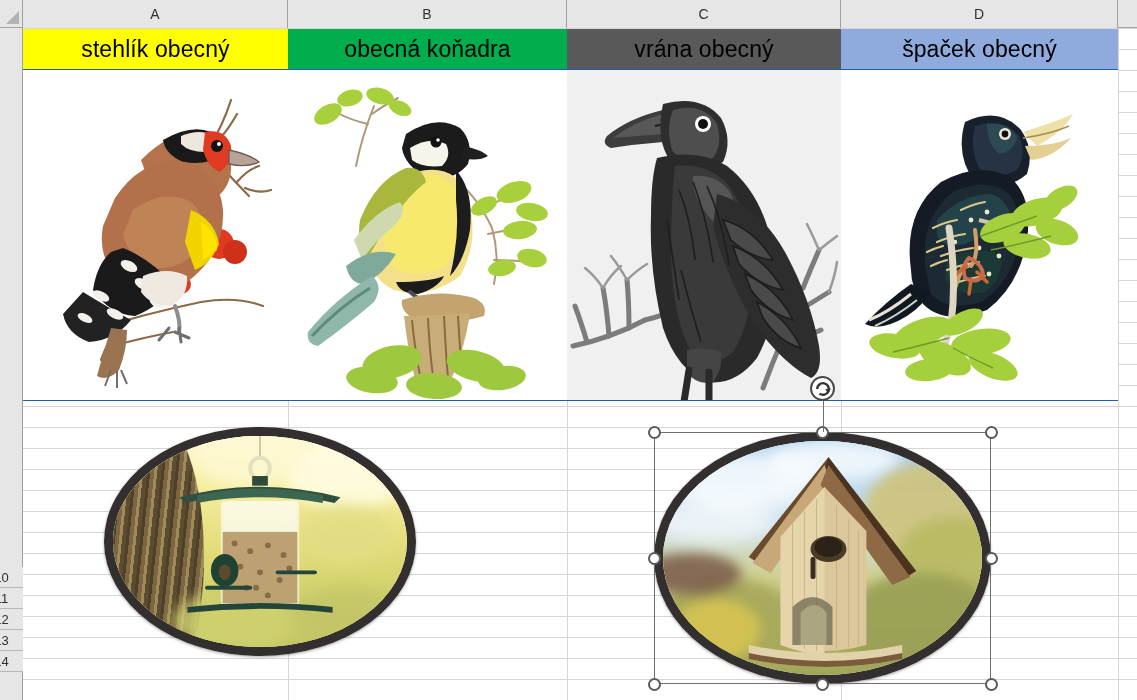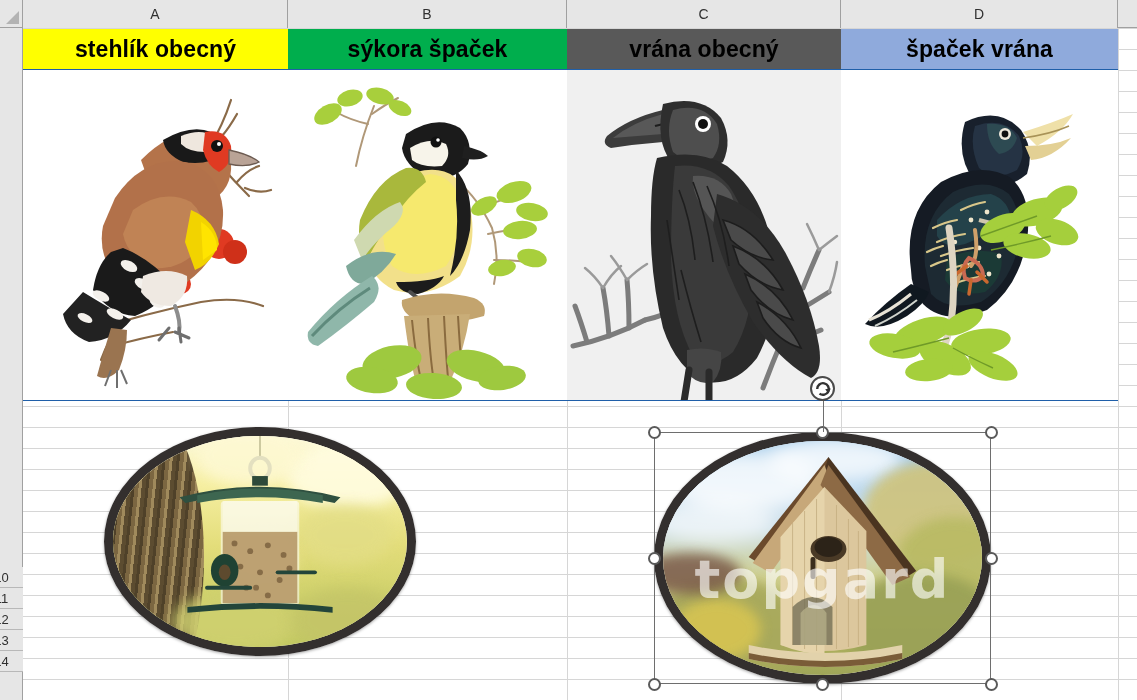--- a/index.html
+++ b/index.html
@@ -54,21 +54,21 @@
 
   
   .gridarea{ position:absolute; left:23px; top:28px; right:0; bottom:0; background:#fff; }
   .gline-h{ position:absolute; left:0; right:0; height:1px; background:#d6d6d6; }
   .gline-v{ position:absolute; top:0; bottom:0; width:1px; background:#d6d6d6; }
 
   
   .namecell{
     position:absolute; top:29px; height:40px;
     display:flex; align-items:center; justify-content:center;
-    font-size:23px; font-weight:bold; color:#000;
+    font-size:23px; font-weight:normal; color:#000;
     letter-spacing:.1px; white-space:nowrap;
   }
 
   
   .piccell{
     position:absolute; top:70px; height:330px;
     background:#ffffff; overflow:hidden;
   }
 
   
@@ -172,27 +172,27 @@
       <div class="gline-v" style="left: 1095px;"></div>
     </div>
 
   <div class="selrange" id="selrange" style="left: 23px; top: 69px; width: 1095px; height: 332px; border-color: rgb(31, 95, 169);"></div>
 
   <div id="namecells">
       <div class="namecell" style="left: 23px; width: 265px; background: rgb(255, 255, 0); color: rgb(0, 0, 0);">
         <span>stehlík obecný</span>
       </div>
       <div class="namecell" style="left: 288px; width: 279px; background: rgb(0, 174, 77); color: rgb(0, 0, 0);">
-        <span>sýkora špaček</span>
+        <span>obecná koňadra</span>
       </div>
       <div class="namecell" style="left: 567px; width: 274px; background: rgb(89, 89, 89); color: rgb(0, 0, 0);">
         <span>vrána obecný</span>
       </div>
       <div class="namecell" style="left: 841px; width: 277px; background: rgb(143, 170, 220); color: rgb(0, 0, 0);">
-        <span>špaček vrána</span>
+        <span>špaček obecný</span>
       </div>
     </div>
 
   <div id="piccells">
       <div class="piccell" style="left: 23px; width: 265px;">
     <svg class="bird-svg" viewBox="0 0 265 330">
       <g stroke="#8a6a48" stroke-width="2.2" fill="none" stroke-linecap="round">
         <path d="M208 30 Q200 55 186 78"></path>
             <path d="M214 44 Q206 58 199 66"></path>
         <path d="M198 96 Q212 112 226 126"></path>
@@ -496,21 +496,20 @@
         <ellipse cx="176" cy="118" rx="18" ry="13" fill="#4a3a26"></ellipse>
         <ellipse cx="176" cy="116" rx="14" ry="10" fill="#2c2318"></ellipse>
         <rect x="158" y="126" width="5" height="22" rx="2" fill="#3b2e1e"></rect>
 
         <path d="M140 214 L140 176 Q160 156 180 176 L180 214 Z" fill="#6e6a52" opacity=".75"></path>
         <path d="M148 214 L148 182 Q162 166 174 182 L174 214 Z" fill="#b9b48c" opacity=".7"></path>
 
         <path d="M96 214 Q172 230 250 214 L250 228 Q172 244 96 228 Z" fill="#e2d2ab"></path>
         <path d="M96 222 Q172 238 250 222 L250 228 Q172 244 96 228 Z" fill="#7a5c38"></path>
       </svg>
-      <div class="watermark">topgard</div>
     </div>
   </div>
 
   <div id="objsel">
       <div class="objframe" style="left: 654px; top: 432px; width: 337px; height: 252px;"></div>
       <div class="handle" style="left: 647.5px; top: 425.5px;"></div>
       <div class="handle" style="left: 816px; top: 425.5px;"></div>
       <div class="handle" style="left: 984.5px; top: 425.5px;"></div>
       <div class="handle" style="left: 647.5px; top: 551.5px;"></div>
       <div class="handle" style="left: 984.5px; top: 551.5px;"></div>

